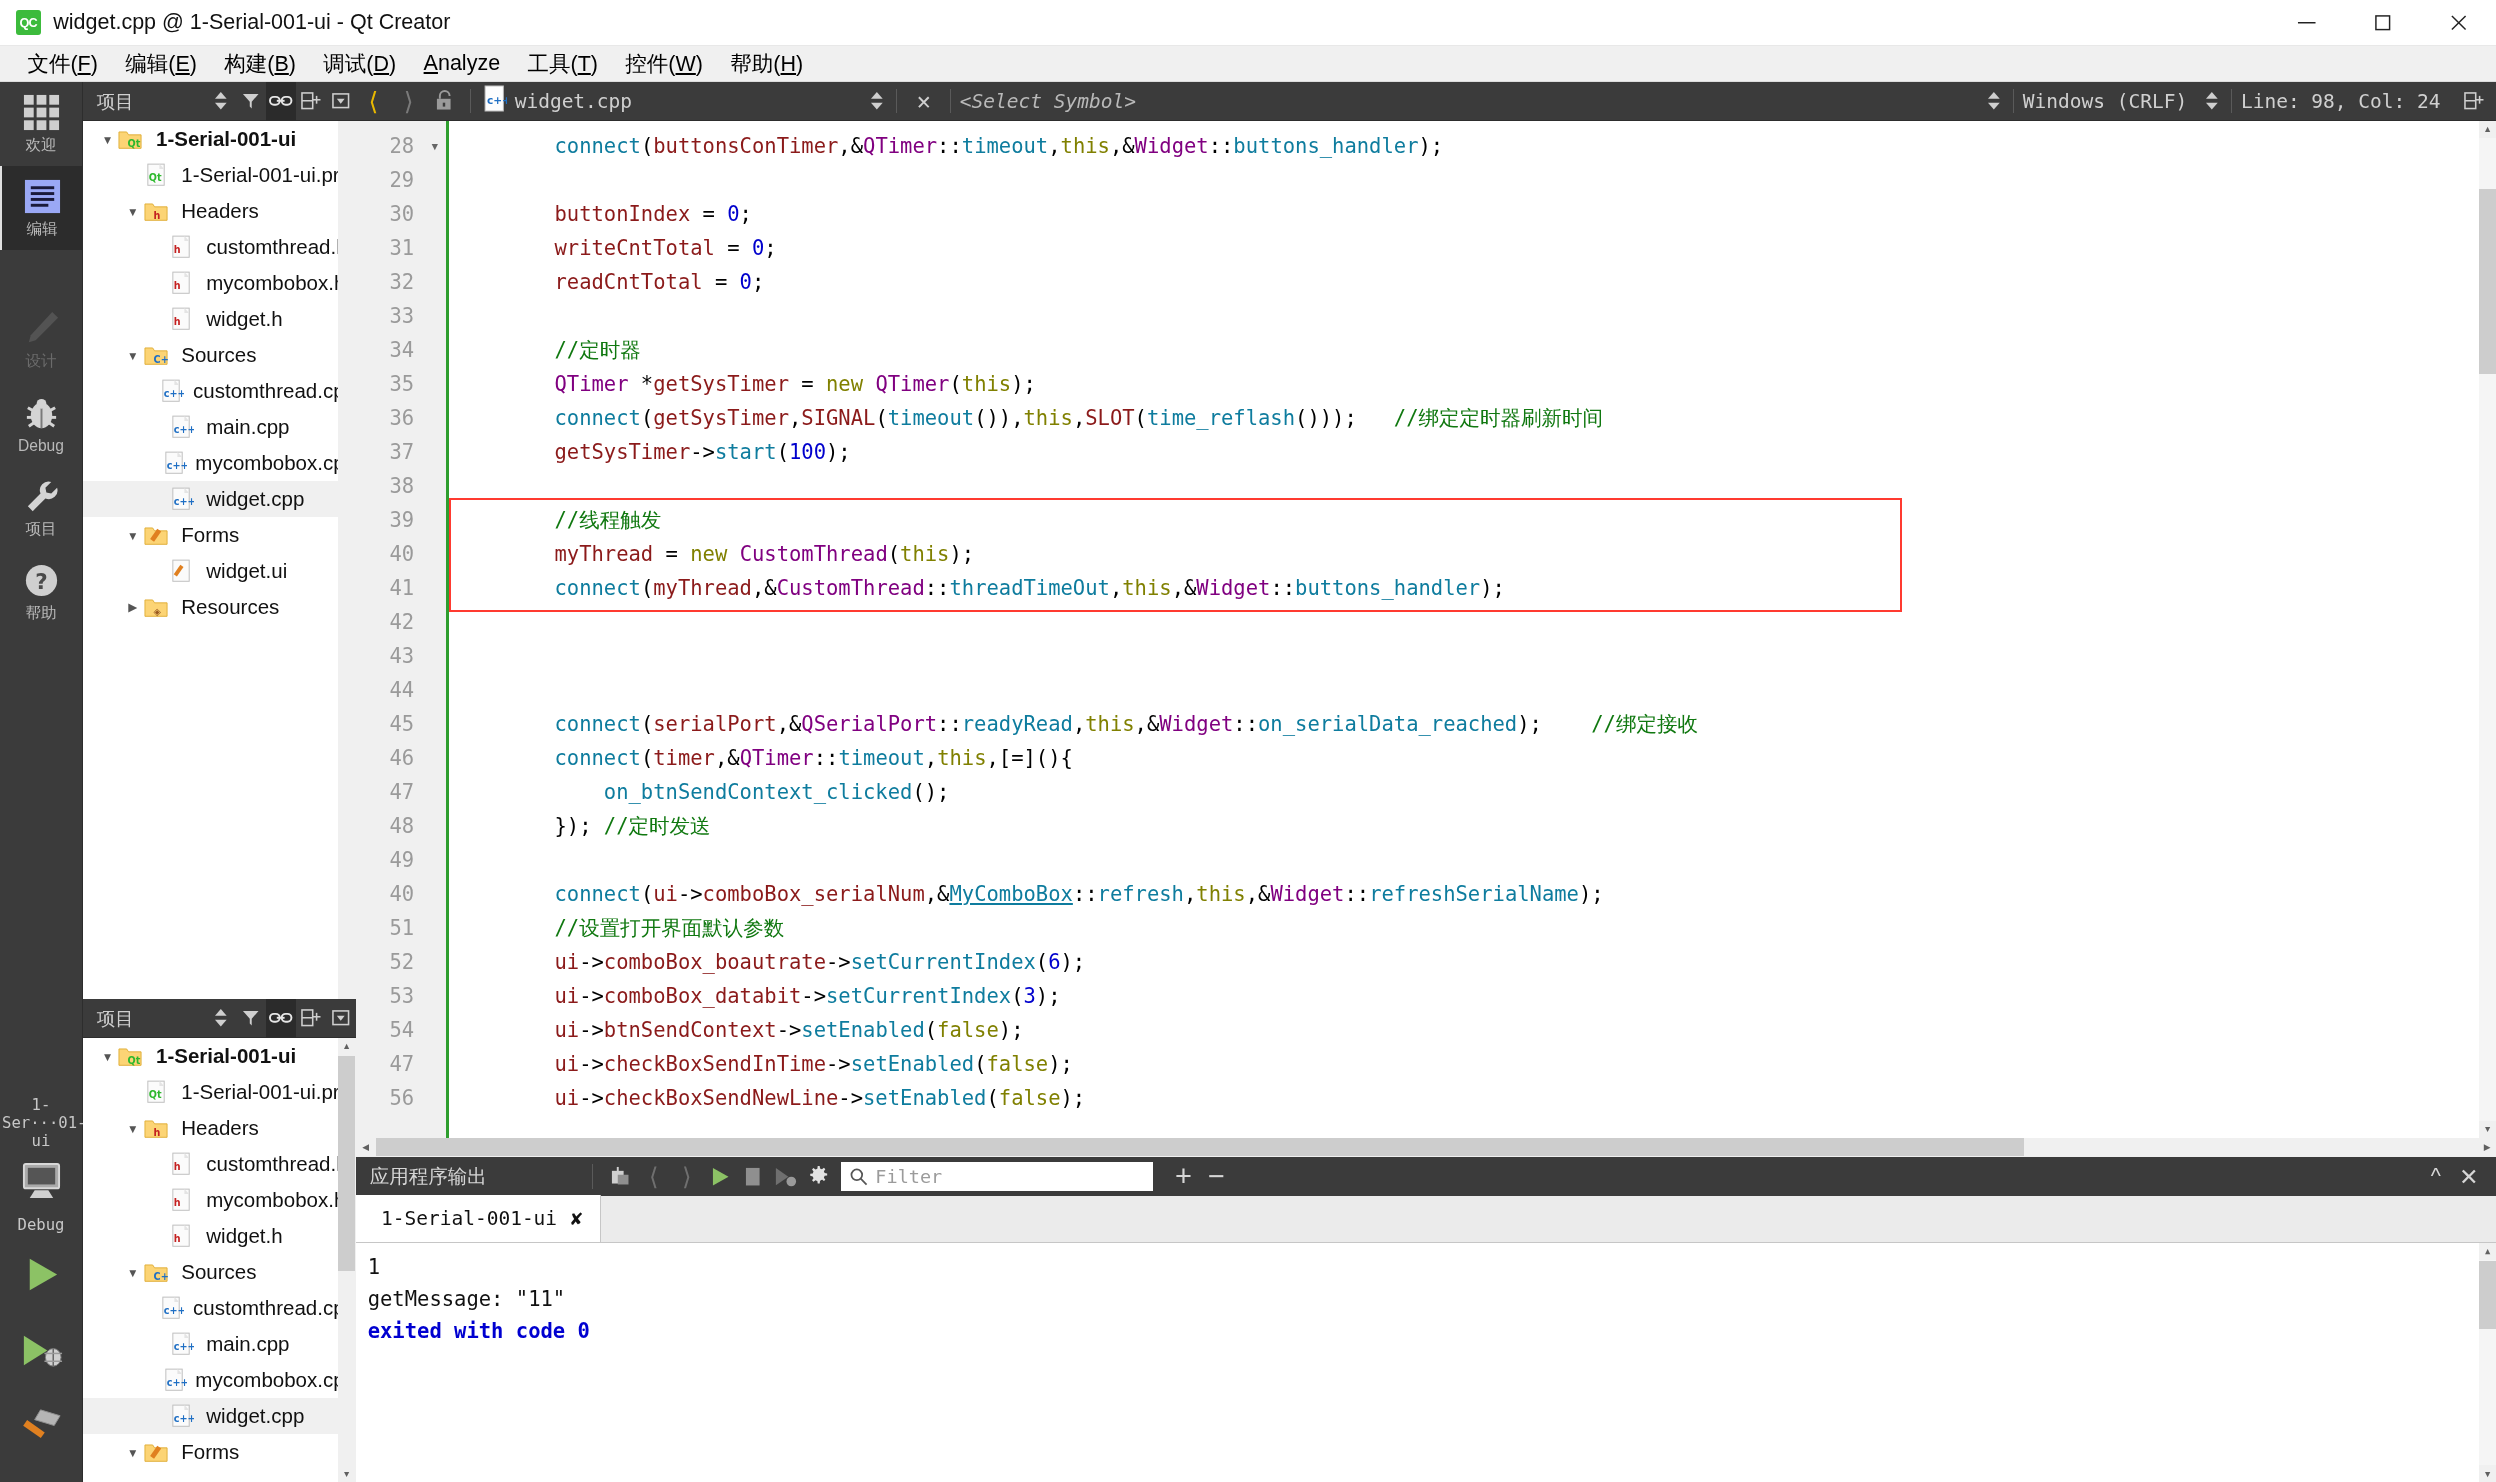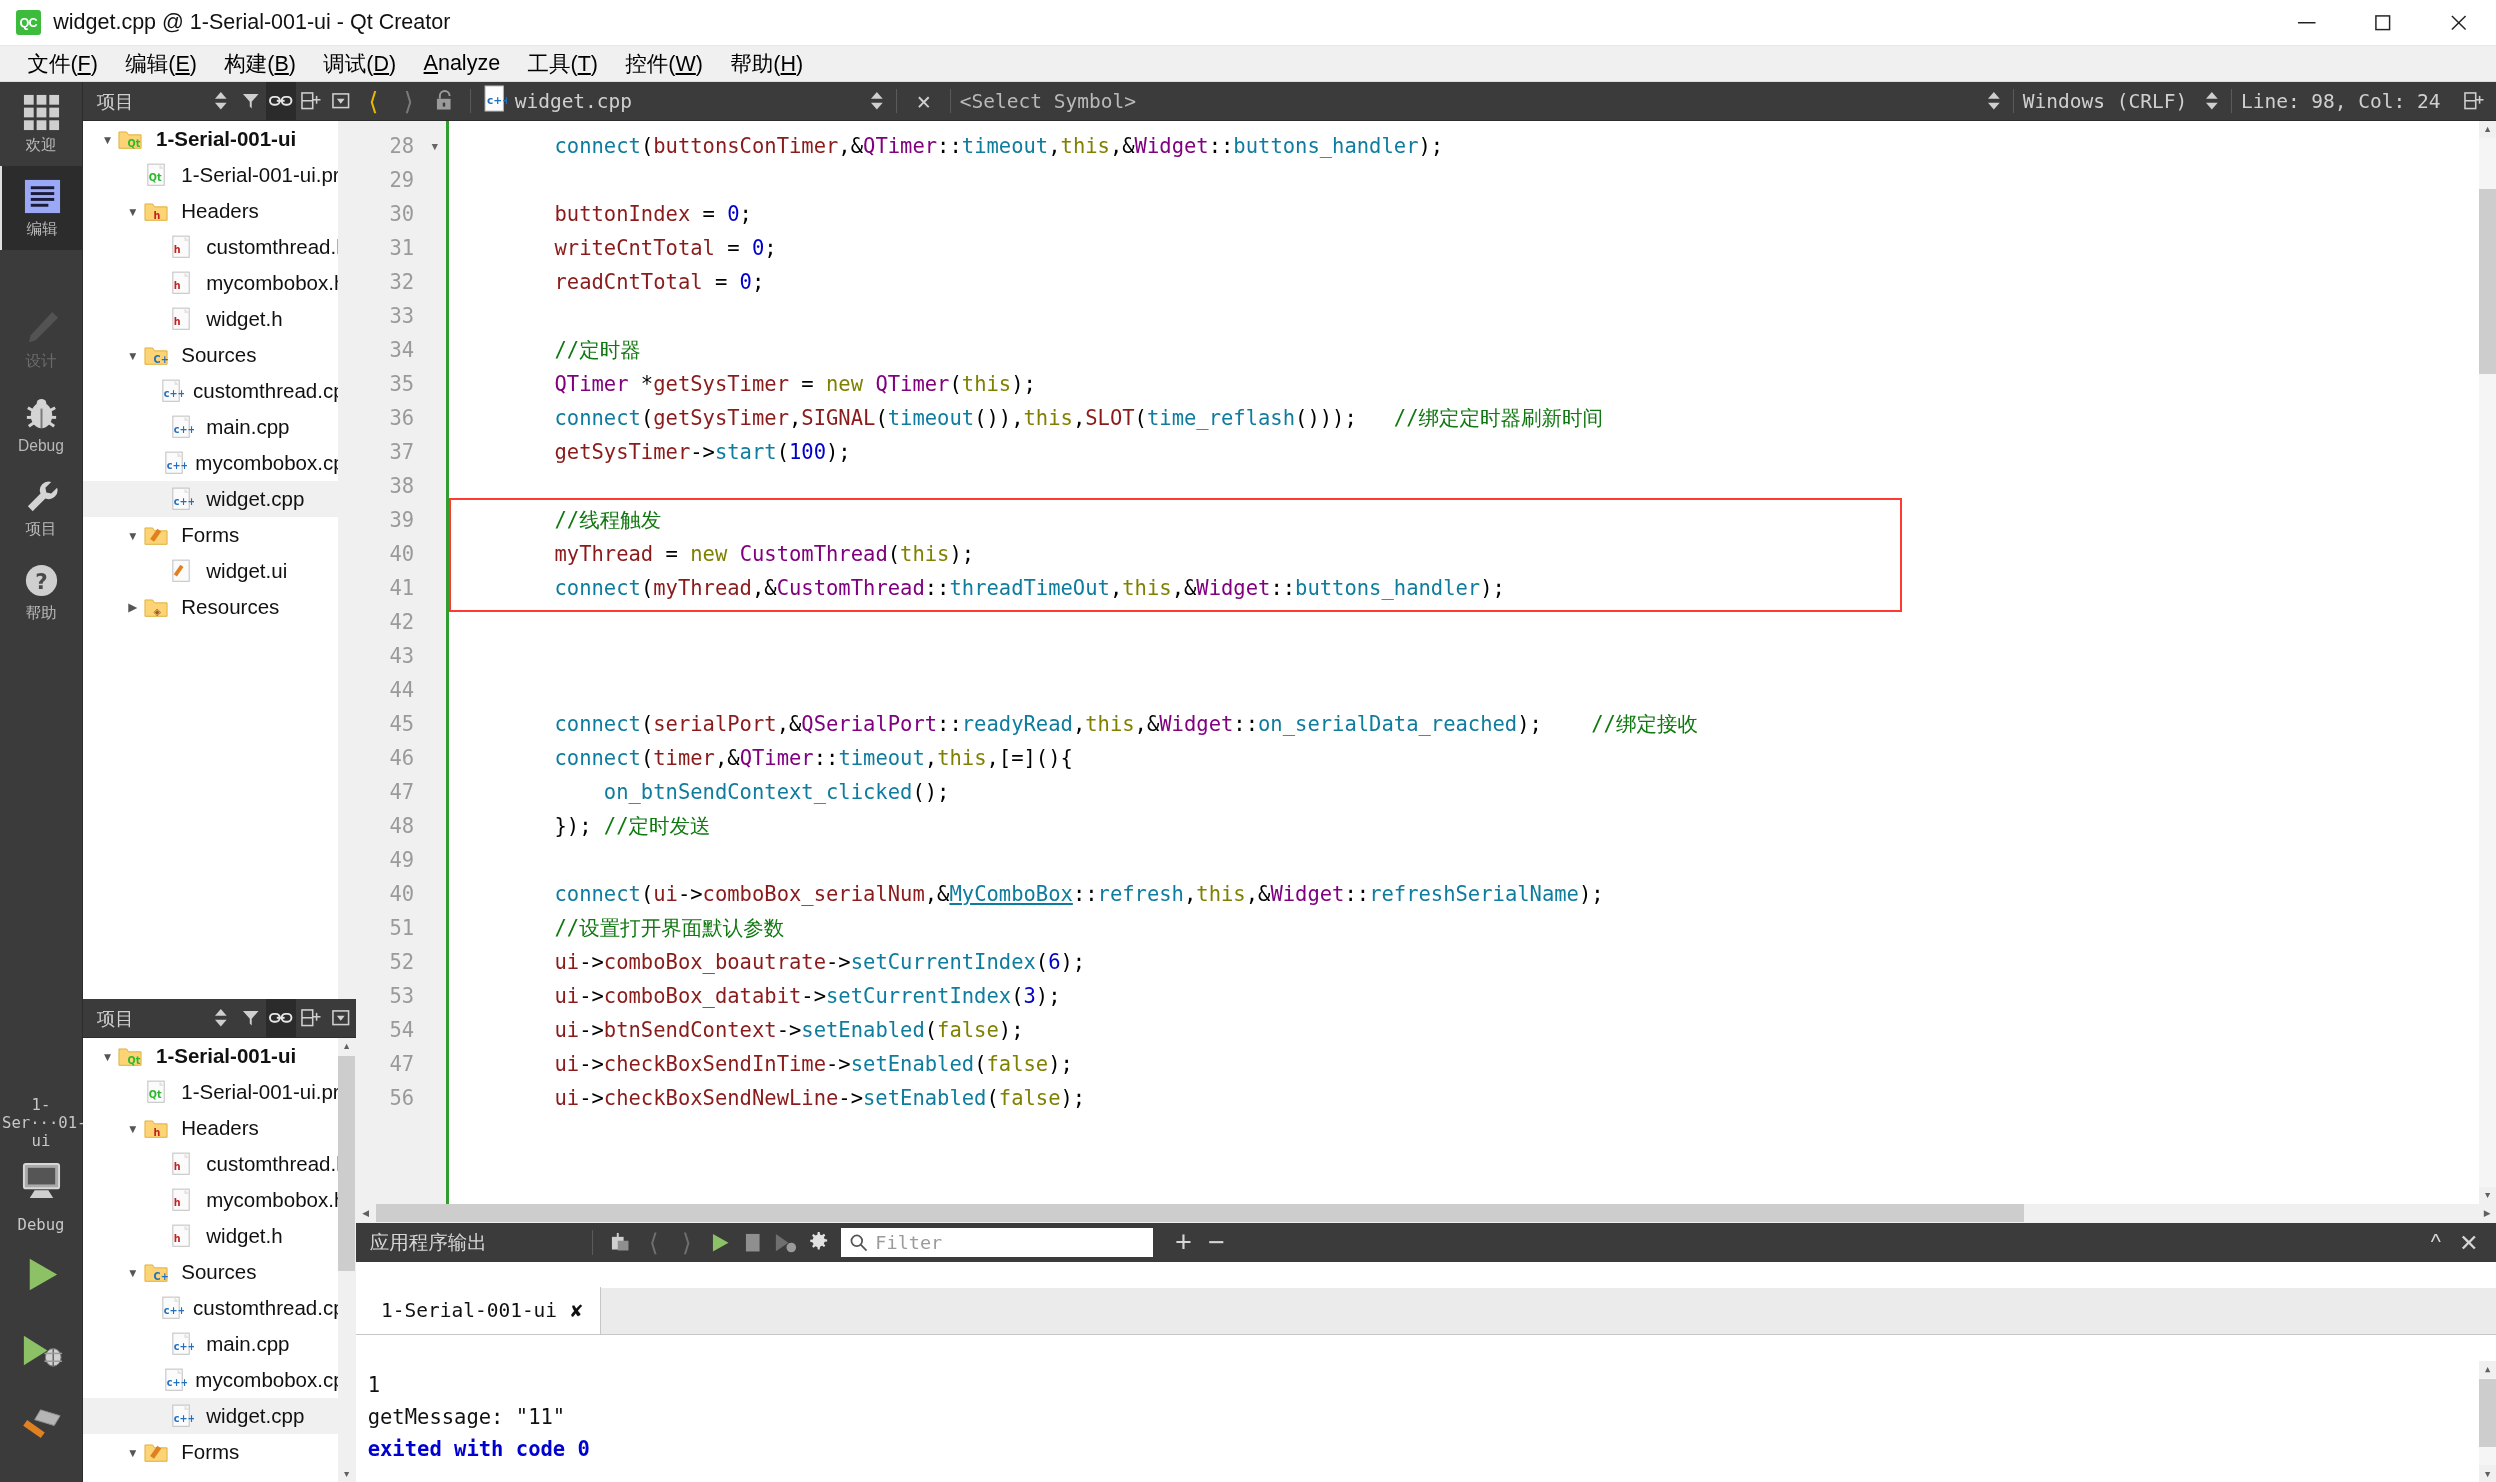--- a/index.html
+++ b/index.html
@@ -92,21 +92,21 @@
   .k-var   { color:#8b1a1a; }          
   .k-num   { color:#0000cd; }
   .k-cmt   { color:#107810; }
   .k-plain { color:#000; }
   .k-link  { color:#0e7c9e; text-decoration:underline; }
   .redbox { position:absolute; border:2.9px solid #ff3a30; pointer-events:none; }
   .hscroll { height:19.5px; background:#f0f0f0; display:flex; align-items:center; }
   .hthumb { height:17.6px; background:#cdcdcd; }
 
   
-  .outpane { height:259px; display:flex; flex-direction:column; background:#fff;gap:26px; }
+  .outpane { height:325px; display:flex; flex-direction:column; background:#fff; }
   .outhdr { height:39px; background:#3b3b3b; display:flex; align-items:center;
      color:#d6d6d6; font-size:19.5px; padding-left:13.7px; }
   .outhdr .sep { width:1px; height:25px; background:#5a5a5a; margin:0 11.7px; }
   .otool { width:33px; height:39px; display:flex; align-items:center;
      justify-content:center; }
   .filterbox { width:312px; height:29px; background:#fff; display:flex;
      align-items:center; padding-left:7.8px; margin-left:5.9px; }
   .filtertxt { color:#9b9b9b; font-size:18.5px; margin-left:6.8px;
      font-family:"DejaVu Sans Mono", monospace; }
   .outtabs { height:47px; background:#ebebeb; display:flex; align-items:flex-end;
@@ -660,21 +660,21 @@
       </div>
       <div class="spin" style="margin-left:234px;">
         <svg width="13.7" height="21.5" viewBox="0 0 14 22">
             <polygon points="7,2 13,9 1,9" fill="#cfcfcf"></polygon>
             <polygon points="7,20 13,13 1,13" fill="#cfcfcf"></polygon>
           </svg>
       </div>
       <div class="sep"></div>
       <div class="navbtn" style="font-size:23.4px;color:#cfcfcf;">✕</div>
       <div class="sep"></div>
-      <div style="color:#b9b9b9;">&lt;Select Symbol&gt;</div>
+      <div style="color:#b9b9b9;font-style:italic;">&lt;Select Symbol&gt;</div>
       <div class="spin" style="margin-left:auto;">
         <svg width="13.7" height="21.5" viewBox="0 0 14 22">
             <polygon points="7,2 13,9 1,9" fill="#cfcfcf"></polygon>
             <polygon points="7,20 13,13 1,13" fill="#cfcfcf"></polygon>
           </svg>
       </div>
       <div class="sep"></div>
       <div>Windows (CRLF)</div>
       <div class="spin" style="margin-left:13.7px;">
         <svg width="13.7" height="21.5" viewBox="0 0 14 22">

